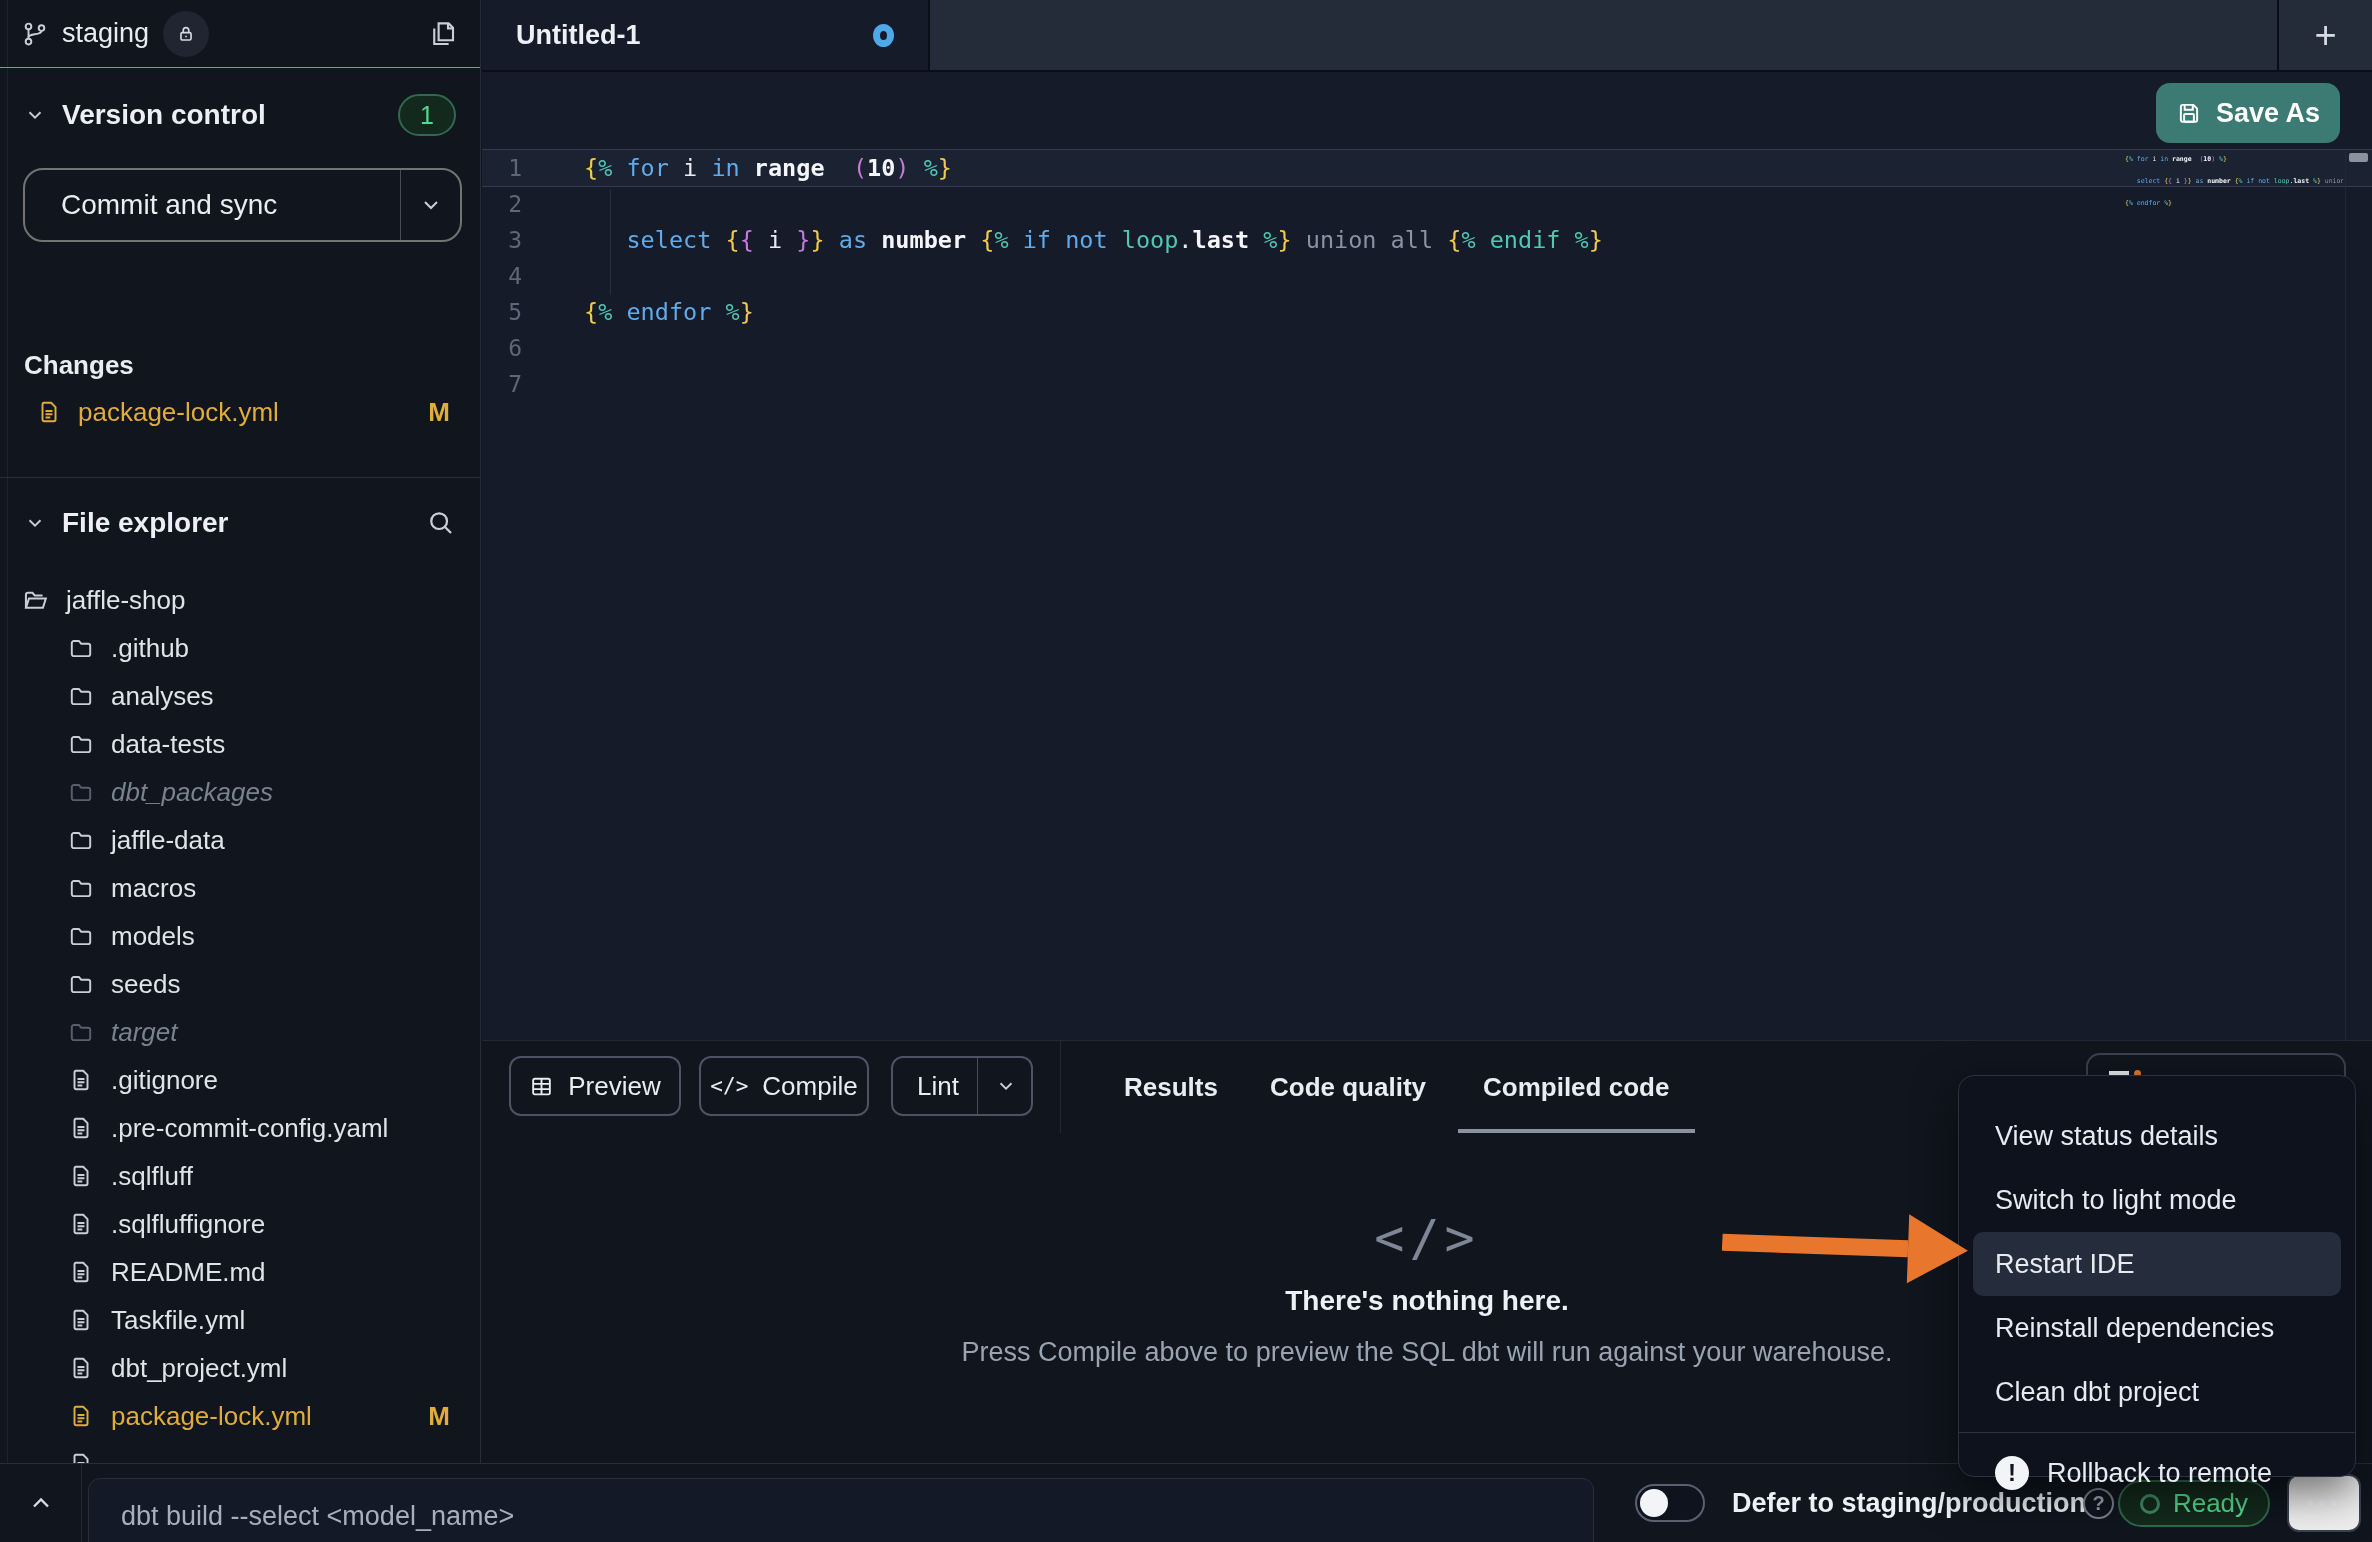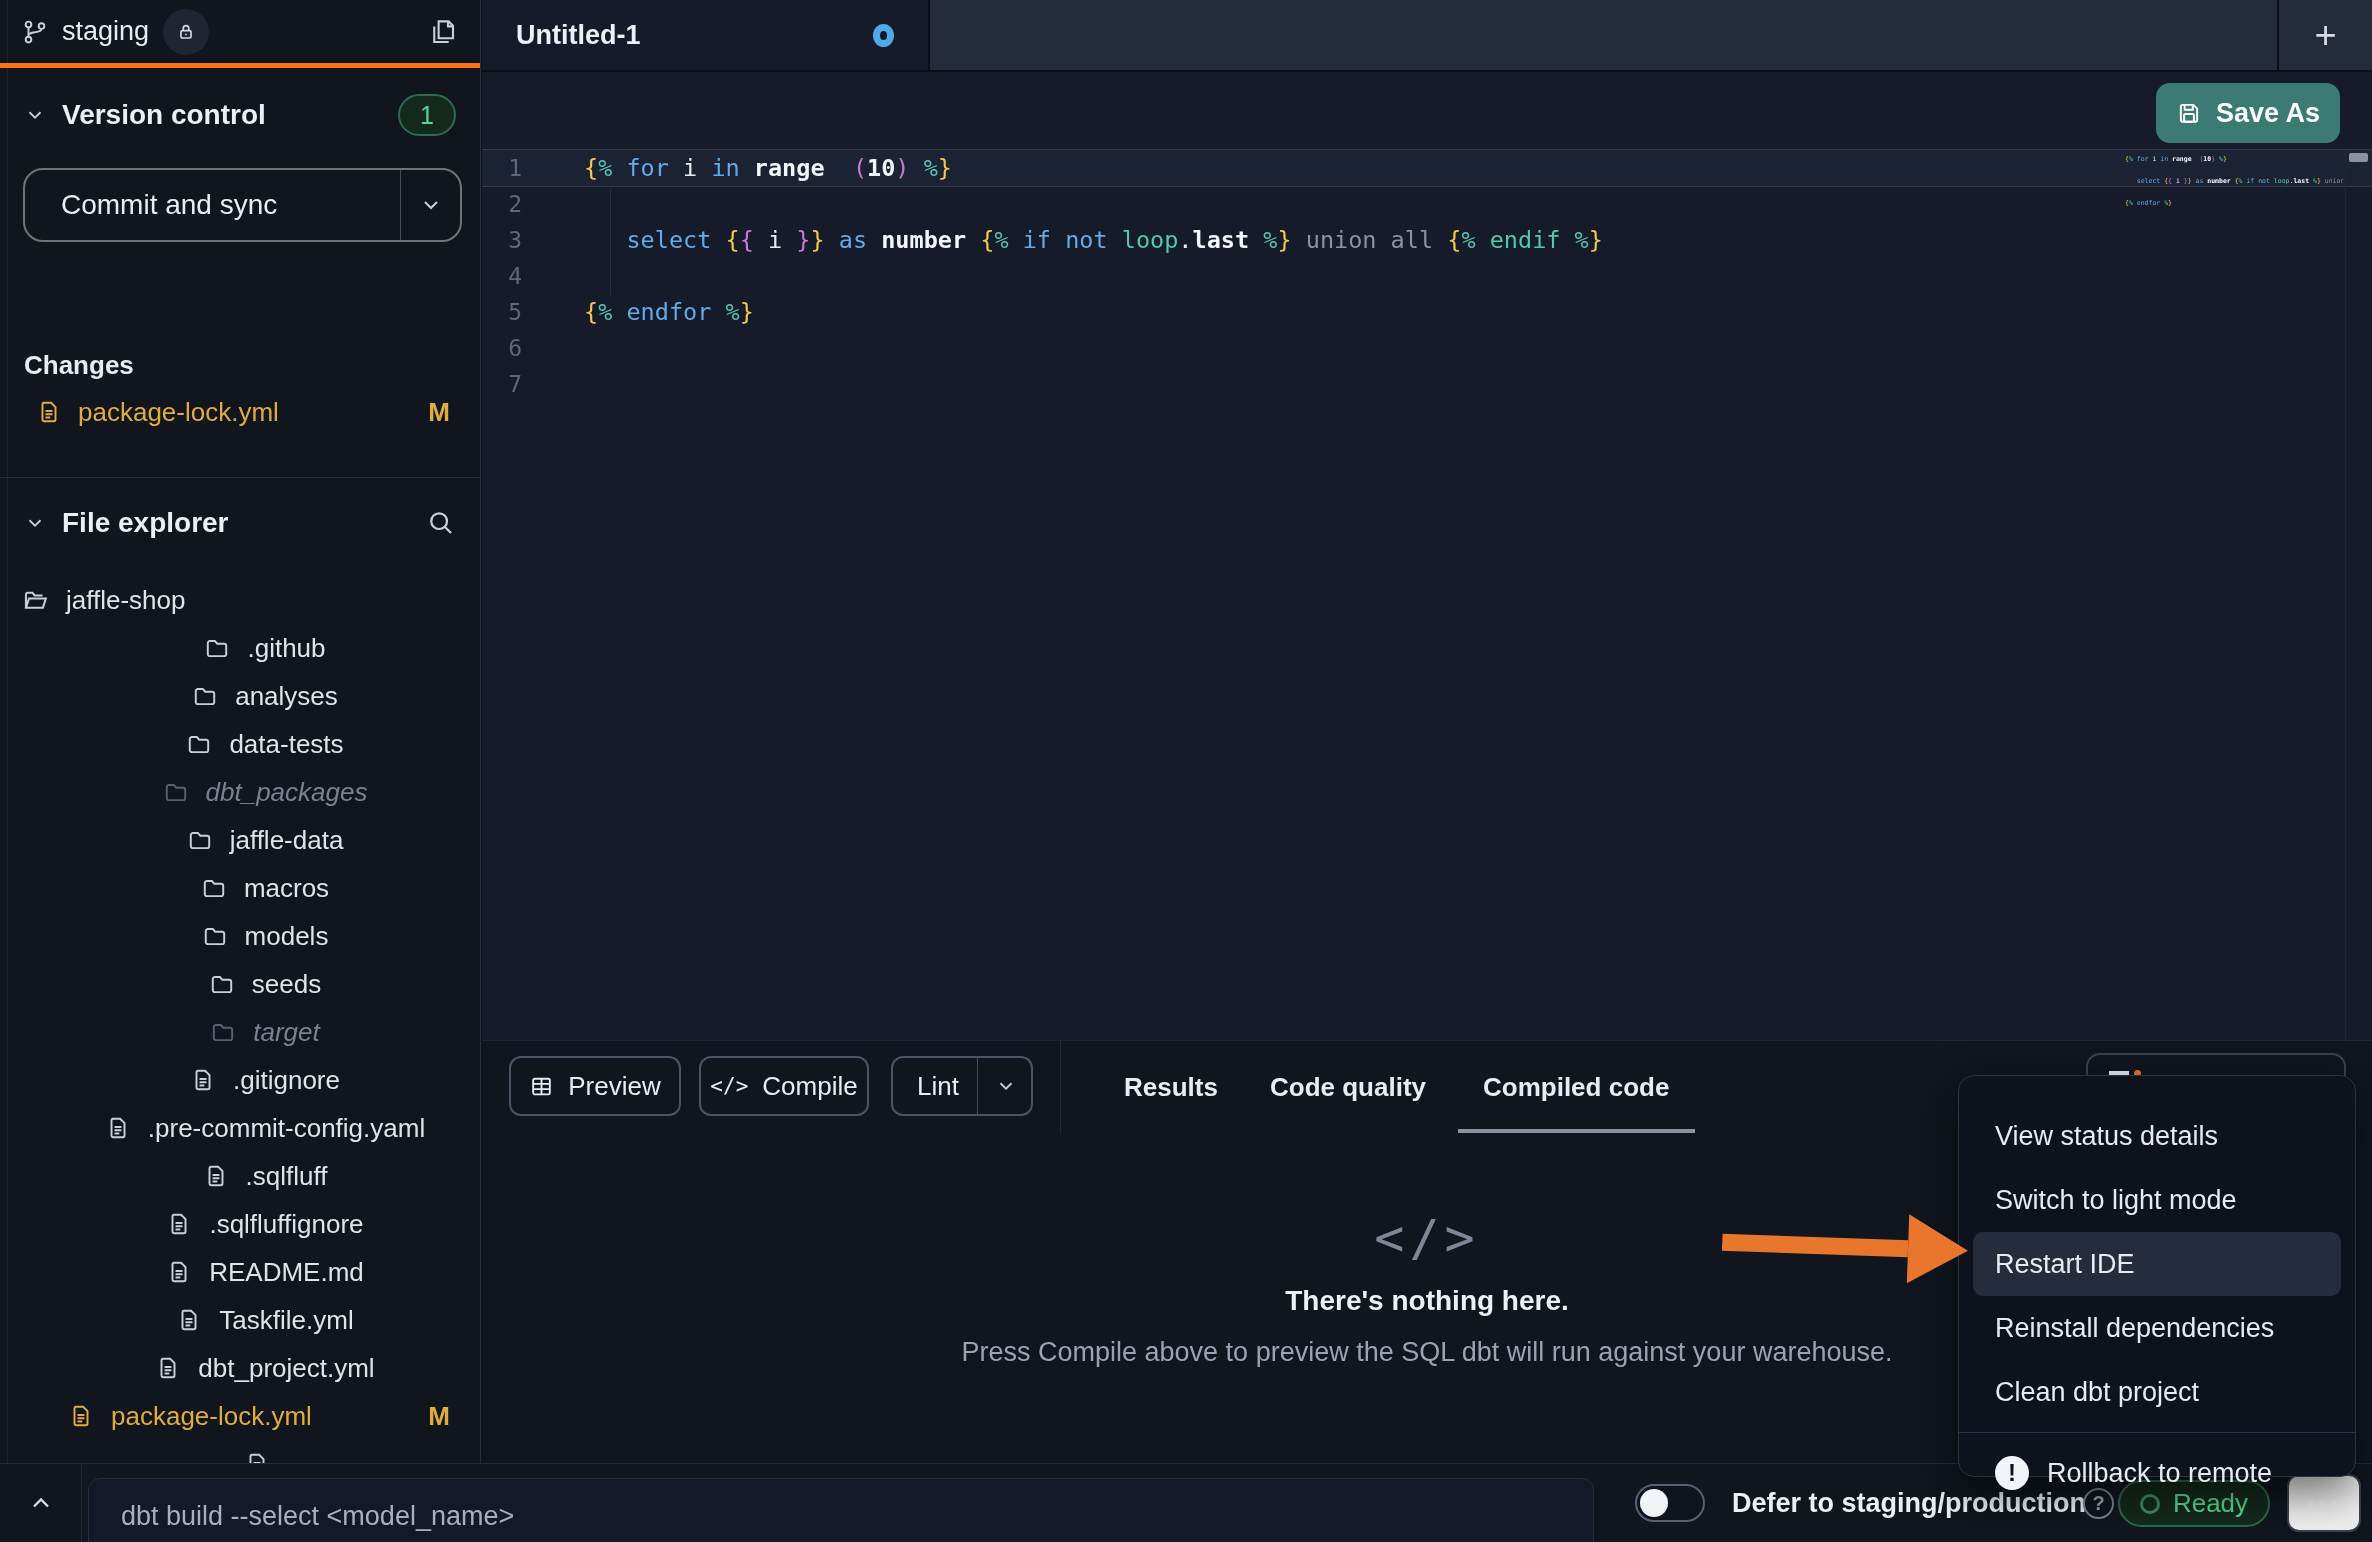--- a/index.html
+++ b/index.html
@@ -2,21 +2,21 @@
 <html><head>
 <meta charset="utf-8">
 <style>
   * { margin:0; padding:0; box-sizing:border-box; }
   body { background:#0A0E16; font-family:"Liberation Sans", sans-serif; }
   .app { position:relative; width:2372px; height:1542px; background:#10151E; color:#E8EBF1; overflow:hidden; }
 
   
   .sidebar { position:absolute; left:0; top:0; width:481px; height:1463px; background:#10151E; border-right:1px solid #262D3B; }
   .sidebar::before { content:''; position:absolute; left:7px; top:0; bottom:0; width:1px; background:#1B2230; }
-  .sb-header { position:absolute; top:0; left:0; right:0; height:68px; border-bottom:5px solid #f97316; display:flex; align-items:center; padding:0 22px; gap:14px; }
+  .sb-header { position:absolute; top:0; left:0; right:0; height:68px; border-bottom:1px solid #f97316; display:flex; align-items:center; padding:0 22px; gap:14px; }
   .branch-name { font-size:27px; color:#E8EBF1; }
   .lock-badge { width:46px; height:46px; border-radius:50%; background:#1F2531; display:flex; align-items:center; justify-content:center; }
   .hdr-spacer { flex:1; }
   .icon { color:#C9CFD9; display:inline-flex; }
   .sec { position:absolute; left:0; right:0; }
   .sec-vc { top:68px; height:410px; border-bottom:1px solid #262D3B; }
   .sec-fe { top:478px; bottom:0; overflow:hidden; }
   .sec-head { display:flex; align-items:center; gap:16px; padding:0 24px; height:46px; }
   .sec-vc .sec-head { margin-top:24px; }
   .sec-fe .sec-head { margin-top:22px; }
@@ -25,21 +25,21 @@
   .commit-btn { position:absolute; left:23px; right:18px; top:100px; height:74px; border:2px solid #737373; border-radius:20px; background:transparent; display:flex; align-items:center; cursor:pointer; }
   .commit-label { padding-left:36px; font-size:28px; color:#E9ECF2; font-weight:500; }
   .commit-caret { position:absolute; right:0; top:0; bottom:0; width:60px; border-left:1px solid #454D5C; display:flex; align-items:center; justify-content:center; }
   .changes-label { position:absolute; top:282px; left:24px; font-weight:bold; font-size:26px; color:#E9ECF2; }
   .change-row { position:absolute; top:318px; left:36px; right:18px; height:52px; display:flex; align-items:center; gap:16px; color:#E2AC3D; font-size:26px; }
   .change-row .icon { color:#E2AC3D; }
   .m-badge { margin-left:auto; font-weight:bold; padding-right:12px; color:#E2AC3D; font-size:26px; }
   .search-ic { margin-left:auto; }
   .tree { position:absolute; top:98px; left:0; right:0; bottom:0; }
   .tree-row { height:48px; display:flex; align-items:center; gap:17px; font-size:26px; color:#DFE3EA; padding-left:22px; padding-right:18px; }
-  .tree-row.lvl1 { padding-left:68px;justify-content:center; }
+  .tree-row.lvl1 { padding-left:68px; }
   .tree-icon { color:#C9CFD9; display:inline-flex; }
   .tree-row.dim { color:#79828F; font-style:italic; }
   .tree-row.dim .tree-icon { color:#566070; }
   .tree-row.mod { color:#E2AC3D; }
   .tree-row.mod .tree-icon { color:#E2AC3D; }
 
   
   .main { position:absolute; left:482px; top:0; right:0; height:1463px; background:#151B28; }
   .tabbar { position:absolute; top:0; left:0; right:0; height:72px; background:#242B39; border-bottom:2px solid #0A0E16; display:flex; }
   .tab { width:448px; background:#151B28; border-right:2px solid #0A0E16; display:flex; align-items:center; padding:0 34px; }

